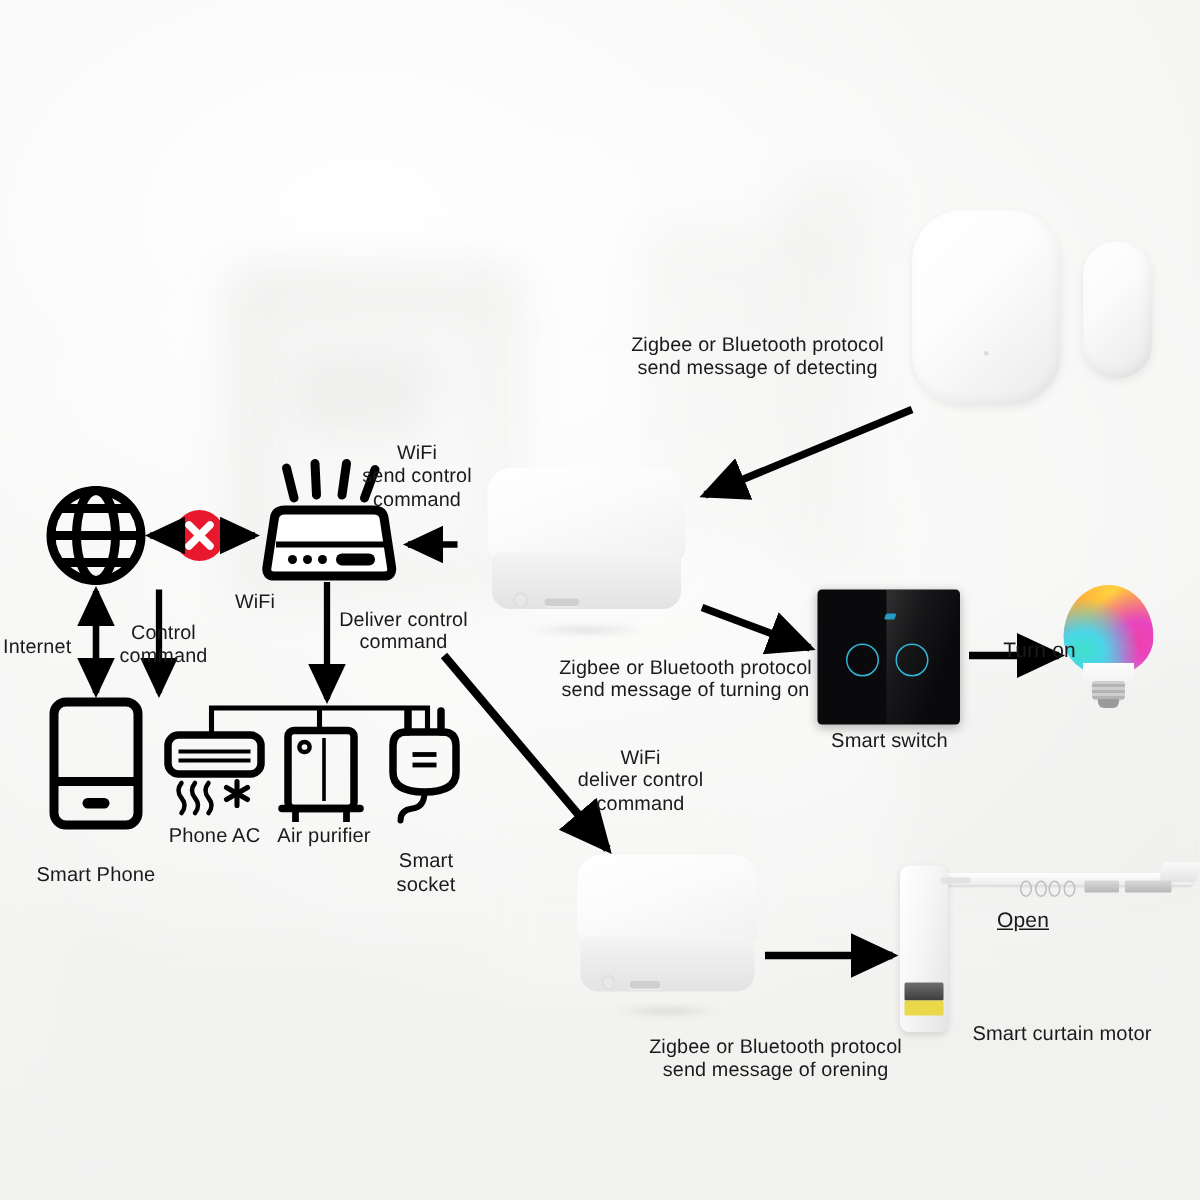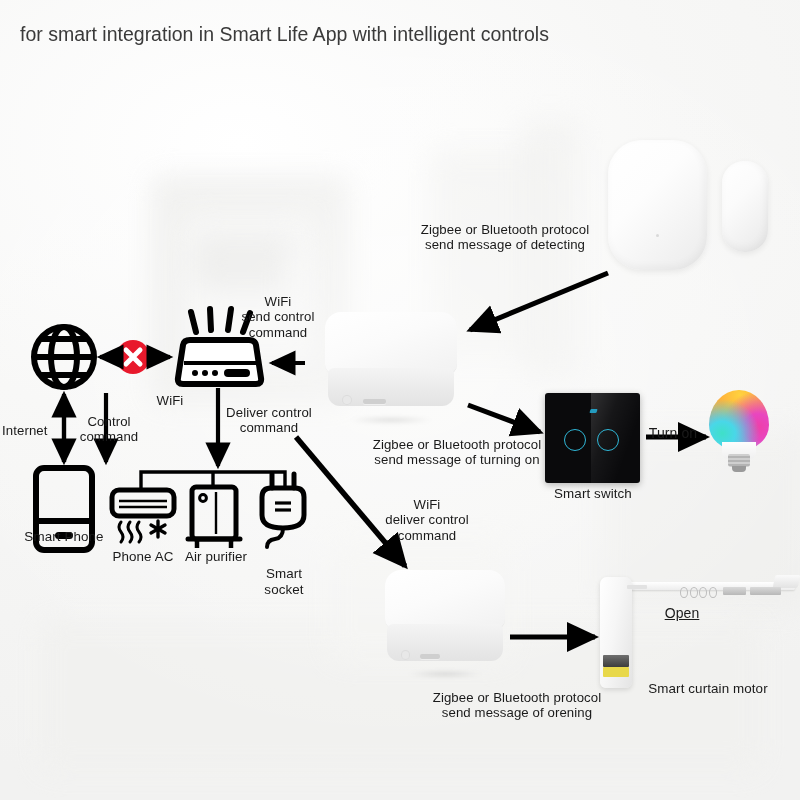--- a/index.html
+++ b/index.html
@@ -177,21 +177,20 @@
     <div class="blob" style="left:285px;top:250px;width:24px;height:70px;background:#f4f4f3;opacity:.8;"></div>
     <div class="blob" style="left:430px;top:150px;width:120px;height:210px;background:#f0f0ee;opacity:.7;"></div>
     <div class="blob" style="left:520px;top:120px;width:60px;height:260px;background:#ededeb;opacity:.6;"></div>
     <div class="blob" style="left:600px;top:430px;width:210px;height:180px;background:#efefed;opacity:.7;"></div>
     <div class="blob" style="left:40px;top:620px;width:720px;height:150px;background:#f1f1ef;opacity:.8;"></div>
     <div class="blob" style="left:330px;top:540px;width:180px;height:120px;background:#f4f4f2;opacity:.8;"></div>
     <div class="vign"></div>
   </div>
 
   <div class="header">
-    <div class="subtitle">for smart integration in Smart Life App with intelligent controls</div>
   </div>
 
   <div class="dev dws" style="left:608px;top:140px;width:160px;height:130px;">
     <div class="big"></div>
       <div class="small"></div>
       <div class="dot"></div>
   </div>
 
   <div class="dev hub" style="left:325px;top:312px;width:132px;height:112px;">
     <div class="top"></div>
@@ -369,25 +368,25 @@
 
   <div class="lbl" style="left:396px;top:222px;width:218px;">Zigbee or Bluetooth protocol
 send message of detecting</div>
 
   <div class="lbl" style="left:348px;top:437px;width:218px;">Zigbee or Bluetooth protocol
 send message of turning on</div>
 
   <div class="lbl" style="left:408px;top:690px;width:218px;">Zigbee or Bluetooth protocol
 send message of orening</div>
 
-  <div class="lbl big" style="left:640px;top:425px;width:66px;">Turn on</div>
+  <div class="lbl big" style="left:640px;top:425px;width:66px;padding-left:20px;">Turn on</div>
 
   <div class="lbl big" style="left:655px;top:605px;width:54px;text-decoration:underline;">Open</div>
 
-  <div class="lbl dev" style="left:8px;top:529px;width:112px;text-align:center;">Smart Phone</div>
+  <div class="lbl dev" style="left:8px;top:575px;width:112px;text-align:center;">Smart Phone</div>
 
   <div class="lbl dev" style="left:104px;top:549px;width:78px;">Phone AC</div>
 
   <div class="lbl dev" style="left:172px;top:549px;width:88px;">Air purifier</div>
 
   <div class="lbl dev" style="left:252px;top:566px;width:64px;">Smart
 socket</div>
 
 
   <div class="lbl dev" style="left:536px;top:486px;width:114px;">Smart switch</div>

